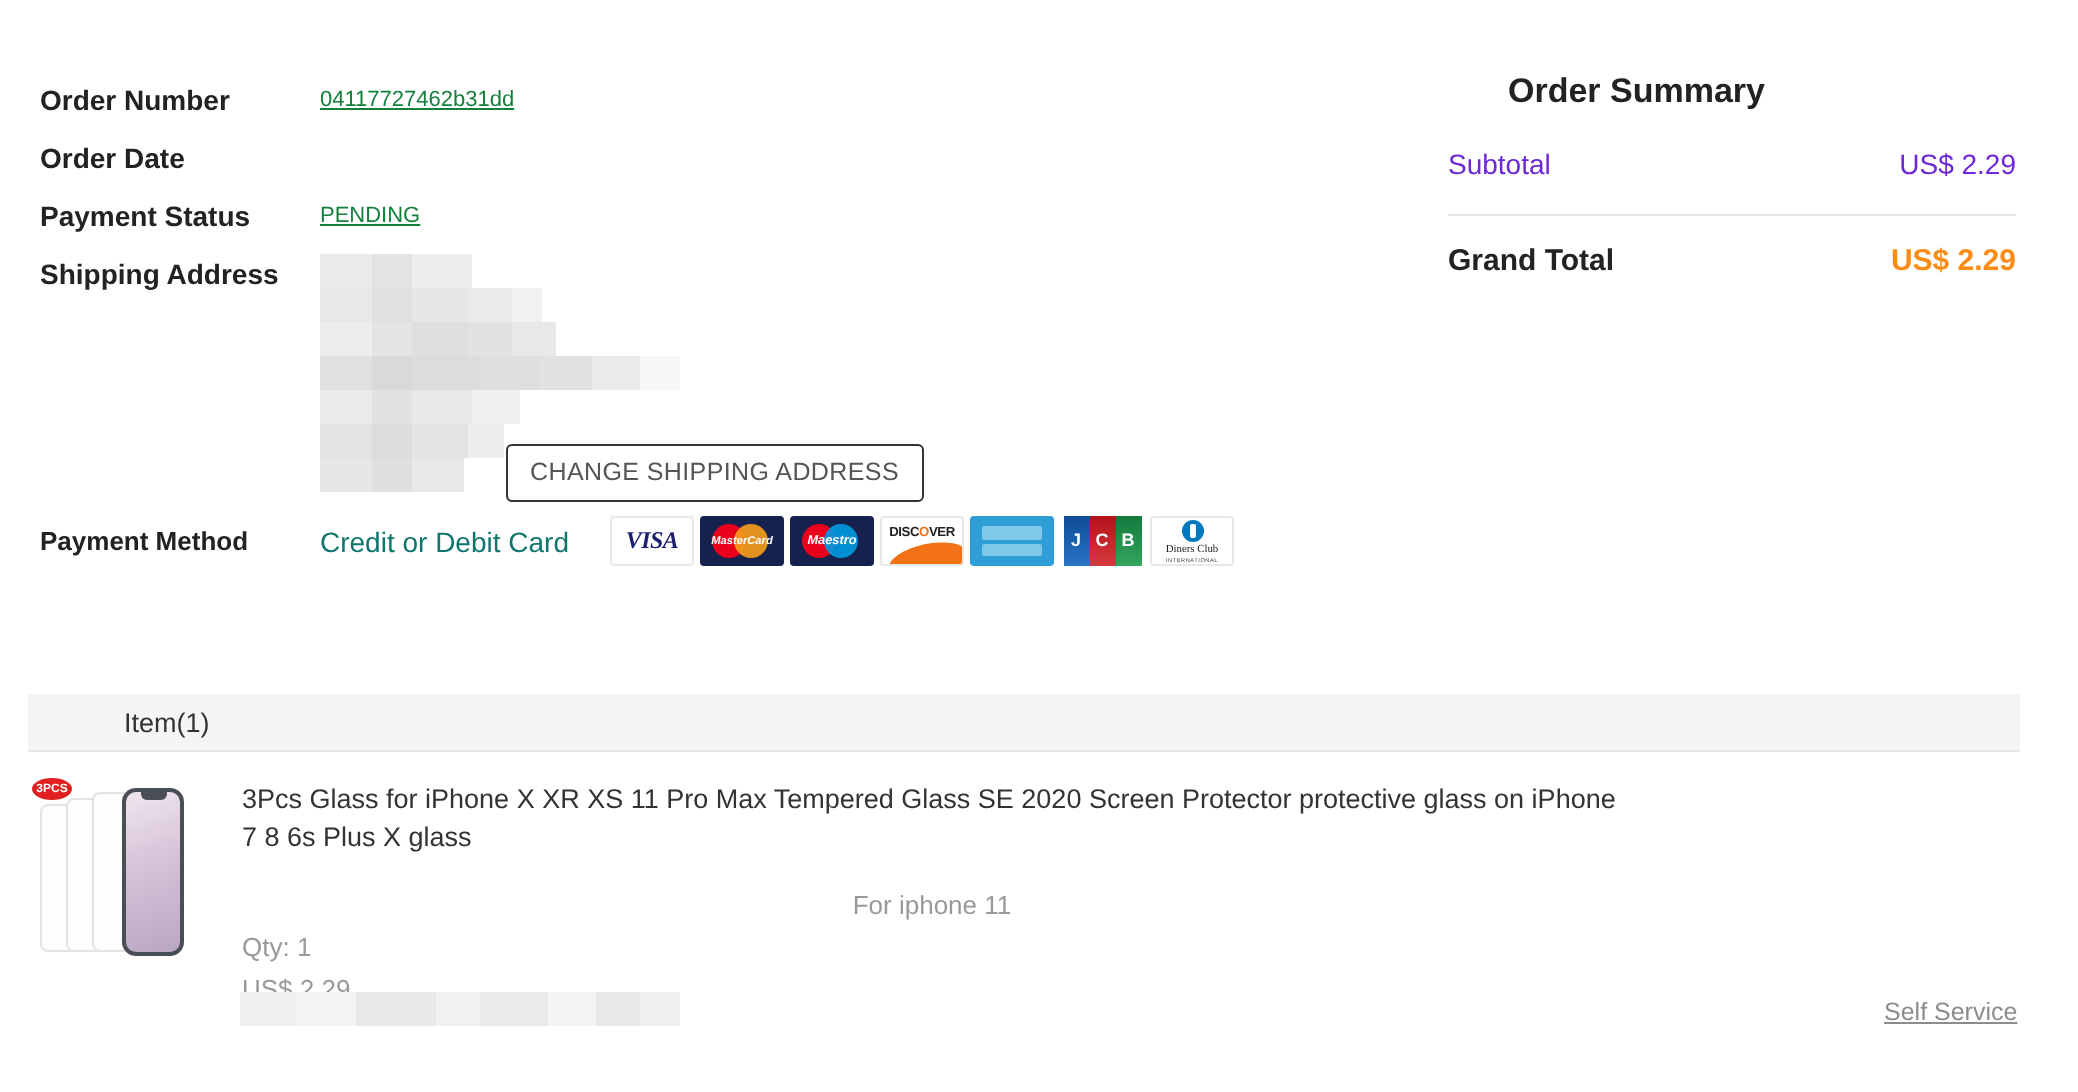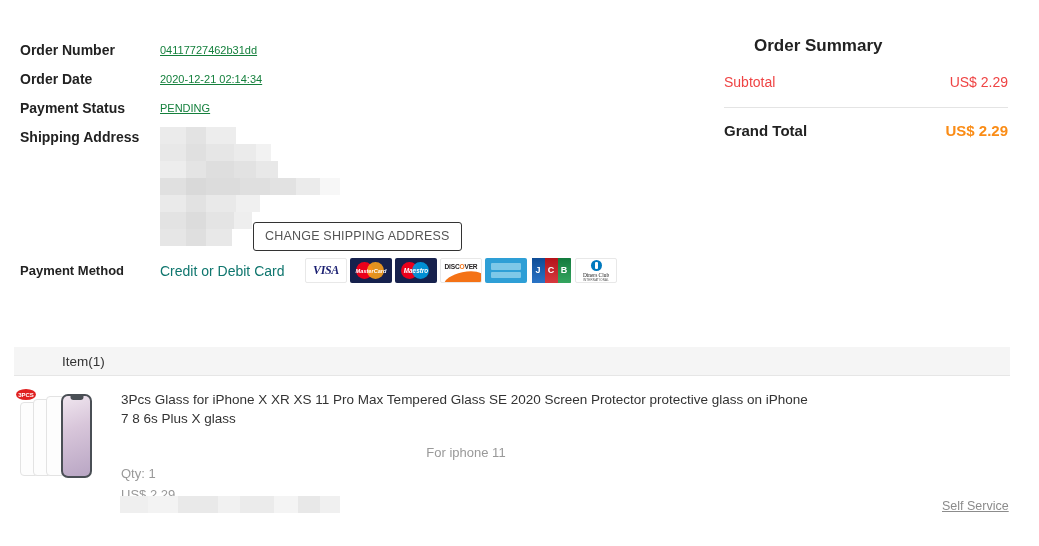--- a/index.html
+++ b/index.html
@@ -124,21 +124,21 @@
     font-weight: bold;
     color: #222222;
     margin-bottom: 18px;
     margin-left: 30px;
   }
   .summary-row {
     display: flex;
     justify-content: space-between;
     align-items: baseline;
     font-size: 14px;
-    color: #ef4444;
+    color: #6d28d9;
     padding-bottom: 17px;
   }
   #summary-divider {
     border-top: 1px solid #e4e4e4;
     margin-bottom: 14px;
   }
   #grand-total-row {
     display: flex;
     justify-content: space-between;
     align-items: baseline;
@@ -275,21 +275,20 @@
 
 <div id="order-info">
 
   <div class="info-row">
     <div class="info-label">Order Number</div>
     <div class="info-value">04117727462b31dd</div>
   </div>
 
   <div class="info-row">
     <div class="info-label">Order Date</div>
-    <div class="info-value">2020-12-21 02:14:34</div>
   </div>
 
   <div class="info-row">
     <div class="info-label">Payment Status</div>
     <div class="info-value">PENDING</div>
   </div>
 
   <div class="info-row" id="shipping-row">
     <div class="info-label">Shipping Address</div>
     <div class="info-value" id="shipping-address-value">

